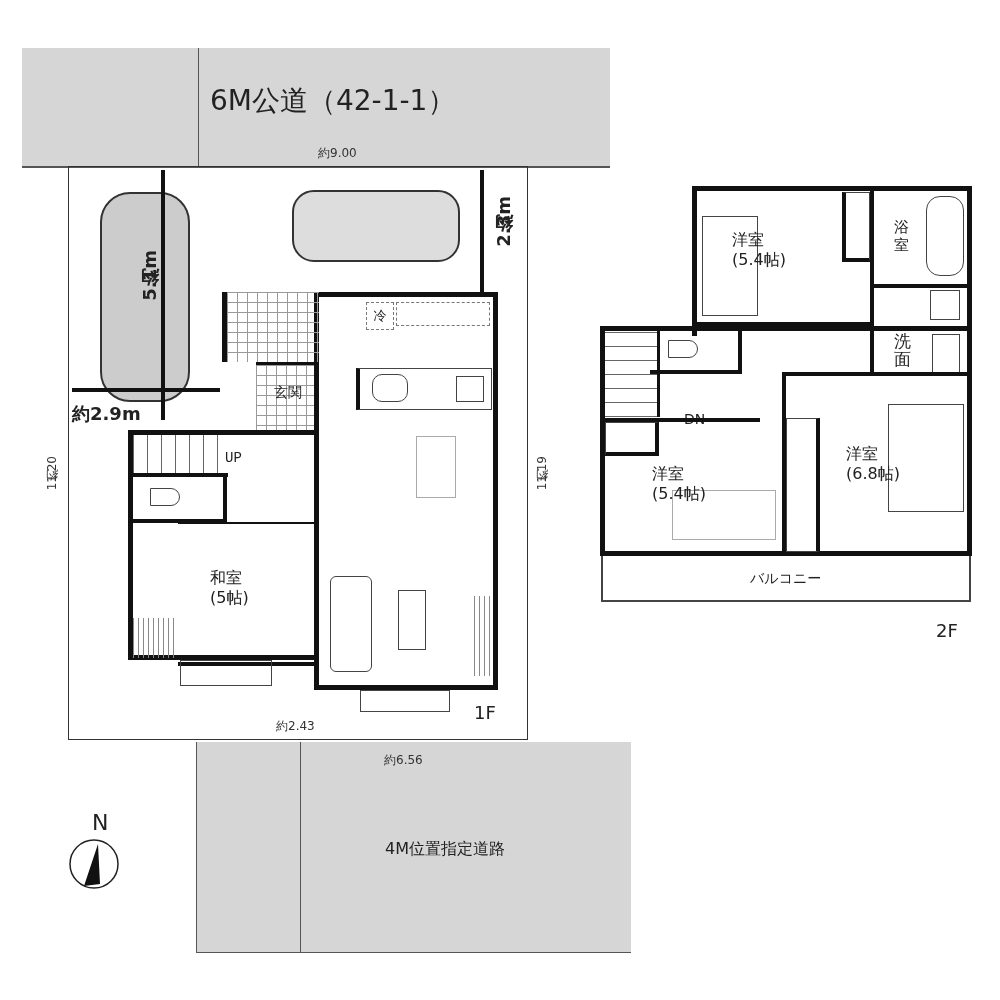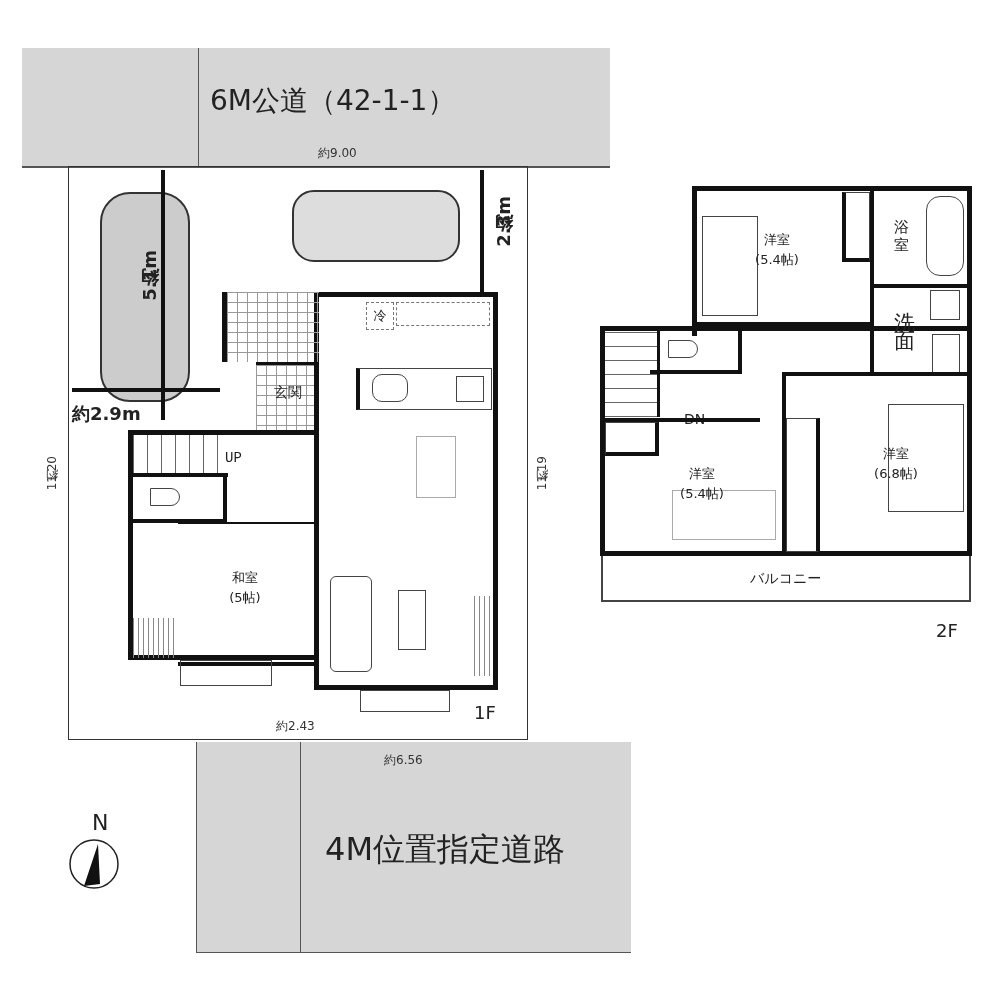--- a/index.html
+++ b/index.html
@@ -6,21 +6,21 @@
   #root{position:relative;width:1000px;height:1000px;background:#fff;overflow:hidden;font-family:"DejaVu Sans","Liberation Sans",sans-serif;color:#222;}
   .abs{position:absolute;}
   .road{background:#d6d6d6;}
   .wall{background:#111;}
   .thin{border:1px solid #444;box-sizing:border-box;}
   .lbl{position:absolute;white-space:nowrap;color:#222;}
   .dim{font-size:12px;color:#333;}
   .vtext{writing-mode:vertical-rl;}
   .grid{background-image:linear-gradient(#999 1px,transparent 1px),linear-gradient(90deg,#999 1px,transparent 1px);background-size:10px 10px;}
   .hatch{background-image:repeating-linear-gradient(90deg,#888 0 1px,transparent 1px 5px);}
-  .room-name{text-align:center;font-size:13px;line-height:20px;}
+  .room-name{text-align:left;font-size:16px;line-height:20px;}
 </style>
 </head>
 <body>
 
 <div id="root">
 
   <div class="abs road" style="left:22px;top:48px;width:588px;height:118px;border-bottom:2px solid #555;"></div>
   <div class="abs" style="left:198px;top:48px;width:1px;height:118px;background:#555;"></div>
   <div class="lbl" style="left:210px;top:82px;font-size:28px;">6M公道（42-1-1）</div>
   <div class="lbl dim" style="left:318px;top:145px;">約9.00</div>
@@ -64,21 +64,21 @@
   <div class="abs" style="left:416px;top:436px;width:38px;height:60px;border:1px solid #aaa;"></div>
   <div class="abs thin" style="left:330px;top:576px;width:42px;height:96px;border-radius:6px;"></div>
   <div class="abs thin" style="left:398px;top:590px;width:28px;height:60px;"></div>
   <div class="abs hatch" style="left:474px;top:596px;width:20px;height:80px;"></div>
   <div class="abs thin" style="left:360px;top:690px;width:90px;height:22px;"></div>
   <div class="lbl" style="left:474px;top:702px;font-size:18px;">1F</div>
 
   <div class="abs road" style="left:196px;top:742px;width:434px;height:210px;border-left:1px solid #555;border-bottom:1px solid #555;"></div>
   <div class="abs" style="left:300px;top:742px;width:1px;height:210px;background:#555;"></div>
   <div class="lbl dim" style="left:384px;top:752px;">約6.56</div>
-  <div class="lbl" style="left:300px;top:832px;width:290px;text-align:center;font-size:32px;line-height:34px;">
+  <div class="lbl" style="left:300px;top:832px;width:290px;text-align:center;font-size:16px;line-height:34px;">
     <div>4M位置指定道路</div>
   </div>
 
   <div class="lbl" style="left:92px;top:810px;font-size:22px;">N</div>
   <div class="abs" style="left:68px;top:838px;width:52px;height:52px;">
     <svg width="52" height="52" viewBox="0 0 52 52">
         <circle cx="26" cy="26" r="24" fill="none" stroke="#222" stroke-width="1.5"></circle>
         <polygon points="30,6 16,48 32,46" fill="#111"></polygon>
       </svg>
   </div>
@@ -89,21 +89,21 @@
   <div class="abs wall" style="left:870px;top:186px;width:4px;height:190px;"></div>
   <div class="abs wall" style="left:872px;top:284px;width:100px;height:4px;"></div>
   <div class="abs thin" style="left:842px;top:192px;width:28px;height:70px;border-left:4px solid #111;border-bottom:4px solid #111;"></div>
   <div class="abs thin" style="left:702px;top:216px;width:56px;height:100px;"></div>
   <div class="abs thin" style="left:926px;top:196px;width:38px;height:80px;border-radius:14px;"></div>
   <div class="lbl room-name" style="left:732px;top:230px;width:90px;">
     <div>洋室</div>
     <div>(5.4帖)</div>
   </div>
   <div class="lbl" style="left:894px;top:218px;width:16px;font-size:15px;line-height:18px;white-space:normal;">浴室</div>
-  <div class="lbl" style="left:894px;top:314px;width:16px;font-size:21px;line-height:18px;white-space:normal;">洗面</div>
+  <div class="lbl" style="left:894px;top:332px;width:16px;font-size:17px;line-height:18px;white-space:normal;">洗面</div>
   <div class="abs thin" style="left:930px;top:290px;width:30px;height:30px;"></div>
   <div class="abs thin" style="left:932px;top:334px;width:28px;height:40px;"></div>
   <div class="abs" style="left:605px;top:331px;width:52px;height:86px;background-image:repeating-linear-gradient(0deg,#666 0 1px,transparent 1px 14px);border-right:3px solid #111;"></div>
   <div class="abs" style="left:650px;top:328px;width:88px;height:42px;border-right:4px solid #111;border-bottom:4px solid #111;"></div>
   <div class="abs thin" style="left:668px;top:340px;width:30px;height:18px;border-radius:0 9px 9px 0;"></div>
   <div class="lbl" style="left:684px;top:411px;font-size:14px;">DN</div>
   <div class="abs wall" style="left:600px;top:418px;width:160px;height:4px;"></div>
   <div class="abs wall" style="left:782px;top:372px;width:190px;height:4px;"></div>
   <div class="abs wall" style="left:782px;top:372px;width:4px;height:180px;"></div>
   <div class="abs thin" style="left:786px;top:418px;width:34px;height:134px;border-right:4px solid #111;"></div>

